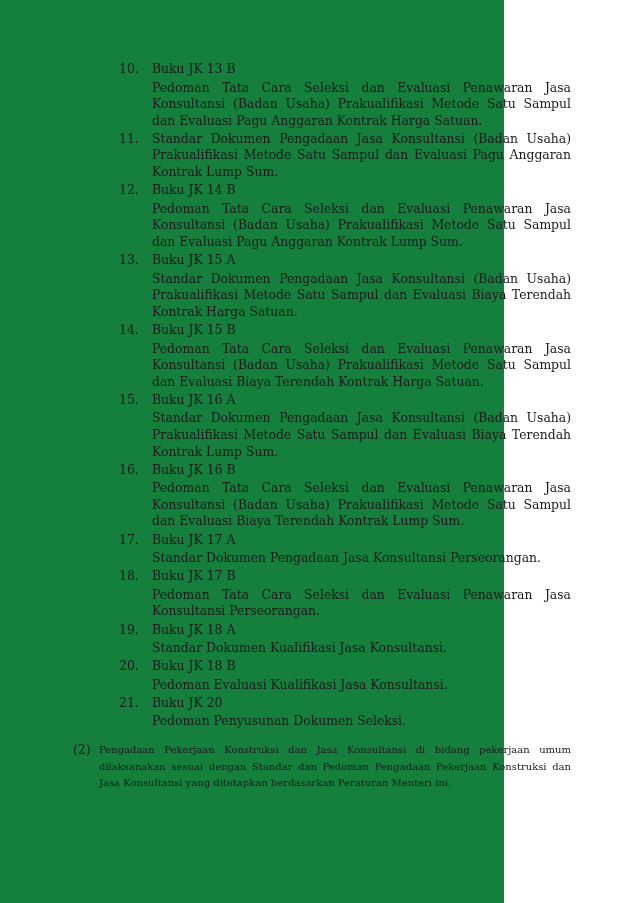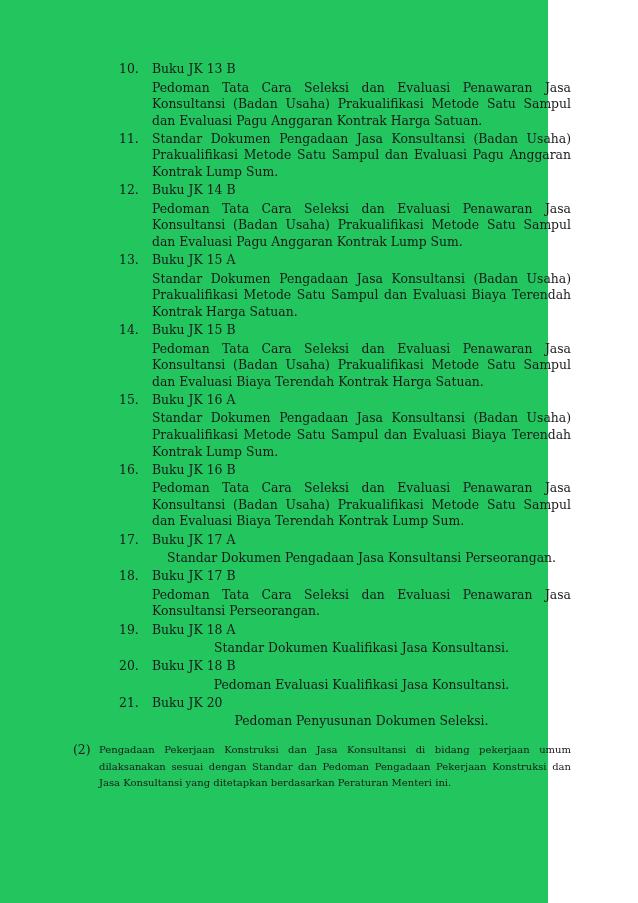--- a/index.html
+++ b/index.html
@@ -1,24 +1,24 @@
 <!DOCTYPE html>
 <html><head>
 <meta charset="utf-8">
 <style>
   html, body { margin: 0; padding: 0; background: #ffffff; }
   body { width: 638px; height: 903px; position: relative; overflow: hidden;
          font-family: "DejaVu Serif", "Liberation Serif", serif; color: #1a1a1a; }
-  .page { position: absolute; left: 0; top: 0; width: 548px; height: 903px; background: #22c55e; }
+  .page { position: absolute; left: 0; top: 0; width: 504px; height: 903px; background: #15803d; }
   .list { position: absolute; left: 119px; top: 61px; width: 452px; }
   .item { position: relative; margin-bottom: 1.5px; }
   .num { position: absolute; left: 0; top: 0; width: 33px; font-size: 12.4px; line-height: 16.6px; }
   .title { margin-left: 33px; font-size: 12.4px; line-height: 16.6px; margin-bottom: 2px; }
   .desc { margin-left: 33px; font-size: 12.4px; line-height: 16.6px; text-align: justify; }
-  .desc.single { text-align: center; }
+  .desc.single { text-align: left; }
   .para { position: absolute; left: 73px; top: 742px; width: 498px; }
   .para-num { position: absolute; left: 0; top: 0; width: 26px; font-size: 12.4px; line-height: 16.6px; }
   .para-text { margin-left: 26px; font-size: 10px; line-height: 16.6px; text-align: justify; }
 </style>
 </head>
 <body>
 
 <div class="page">
   <div class="list">
     <div class="item">

